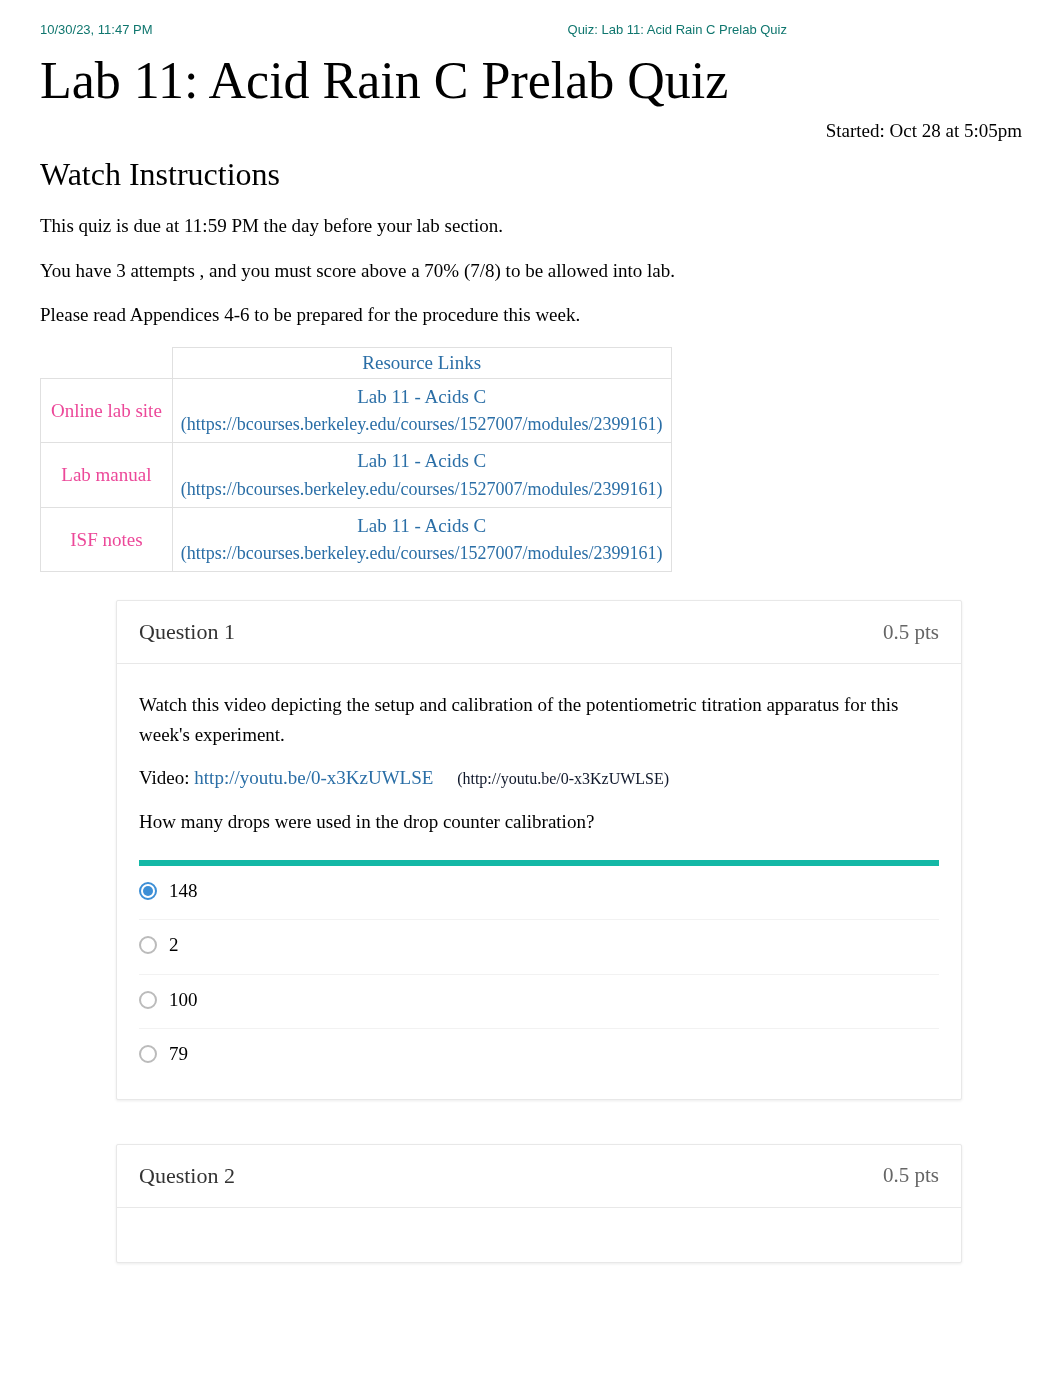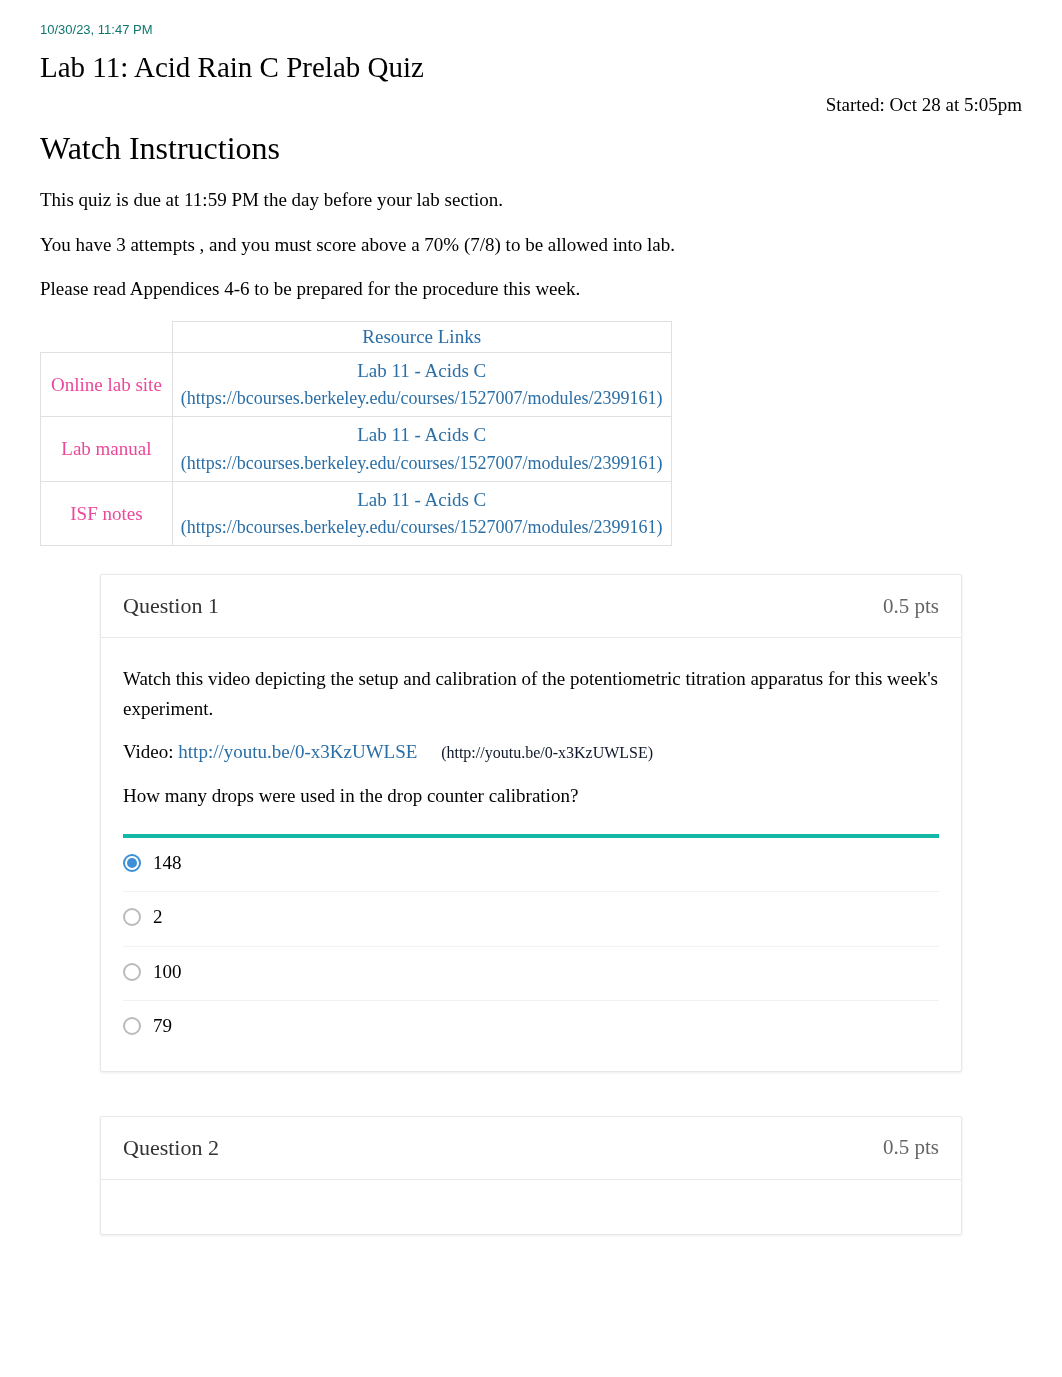--- a/index.html
+++ b/index.html
@@ -26,21 +26,21 @@
     }
     .page-header .center {
       flex: 1;
       text-align: center;
       padding-left: 180px;
     }
     .content {
       padding: 0 40px;
     }
     h1.title {
-      font-size: 29px;
+      font-size: 52px;
       font-weight: normal;
       margin-top: 6px;
       margin-bottom: 10px;
     }
     .started {
       font-size: 19px;
       margin-bottom: 14px;
       text-align: right;
     }
     h2.instructions {
@@ -85,21 +85,21 @@
       text-align: center;
       font-size: 19px;
     }
     .link-url {
       color: #2a6ea6;
       display: block;
       font-size: 18px;
       text-align: right;
     }
     .question-box {
-      margin-left: 60px;
+      margin-left: 76px;
       margin-right: 60px;
       border: 1px solid #e8e8e8;
       box-shadow: 0 1px 3px rgba(0,0,0,0.08);
       border-radius: 2px;
       margin-bottom: 44px;
       background: #fff;
     }
     .question-header {
       display: flex;
       justify-content: space-between;
@@ -134,21 +134,21 @@
       margin-top: 24px;
     }
     .answer-row {
       display: flex;
       align-items: center;
       padding: 10px 0 10px 0;
       border-top: 1px solid #f2f2f2;
       margin-top: 4px;
     }
     .answer-row:first-child {
-      border-top: 4px solid #14b8a6;
+      border-top: 6px solid #14b8a6;
     }
     .radio {
       width: 18px;
       height: 18px;
       border-radius: 50%;
       border: 2px solid #bbb;
       margin-right: 12px;
       flex: 0 0 auto;
       position: relative;
       background: #fff;
@@ -168,20 +168,21 @@
     }
     .answer-label {
       font-size: 19px;
     }
   </style>
 </head>
 <body>
 
 <div class="page-header">
   <div class="left">10/30/23, 11:47 PM</div>
+  <div class="center">Quiz: Lab 11: Acid Rain C Prelab Quiz</div>
 </div>
 
 <div class="content">
   <h1 class="title">Lab 11: Acid Rain C Prelab Quiz</h1>
   <div class="started">Started: Oct 28 at 5:05pm</div>
   <h2 class="instructions">Watch Instructions</h2>
 
   <p class="para">
     <span>This quiz is due at </span>
     <span>11:59 PM the day before</span>

